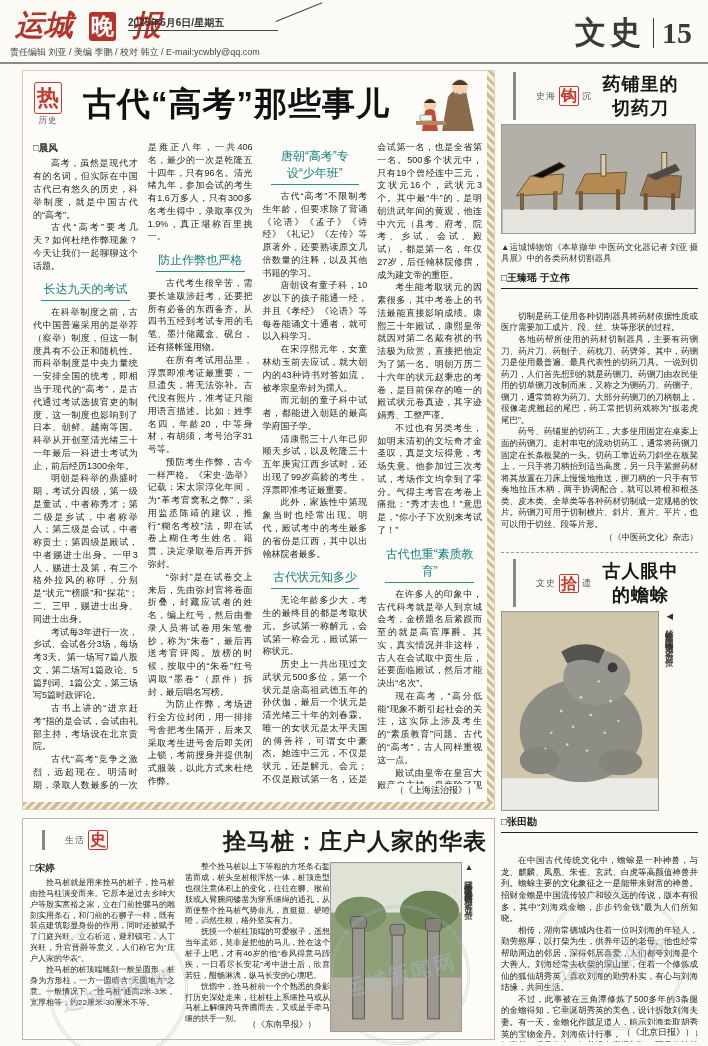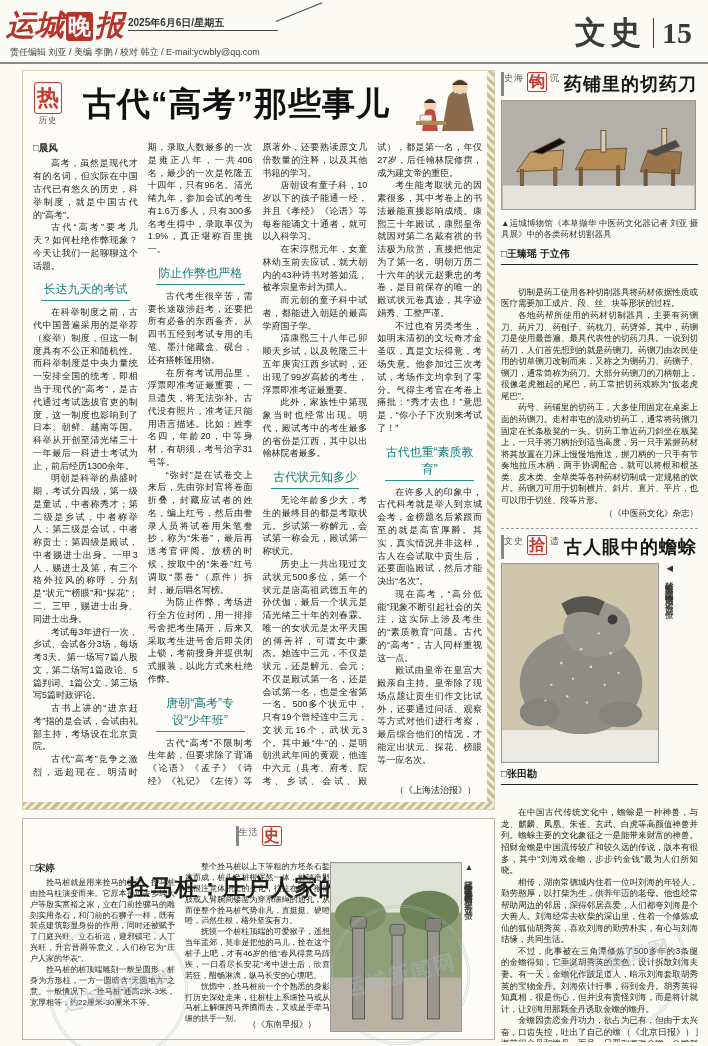--- a/index.html
+++ b/index.html
@@ -4,21 +4,21 @@
 <style>
   * { margin:0; padding:0; box-sizing:border-box; }
   html,body { background:#e8e6e0; }
   #page {
     position:relative; width:708px; height:1046px; margin:0 auto;
     background:#fbfaf5; overflow:hidden;
     font-family:"Liberation Sans","DejaVu Sans",sans-serif; color:#1d1d1b;
   }
   
   #header { position:absolute; left:0; top:0; width:708px; height:64px; border-bottom:2px solid #8a8a86; }
-  .logo { position:absolute; left:6px; top:6px; display:flex; align-items:center; gap:2px;
+  .logo { position:absolute; left:15px; top:6px; display:flex; align-items:center; gap:16px;
           color:#b5332a; font-weight:900; font-size:29px; font-family:"Liberation Serif","DejaVu Serif",serif; font-style:italic;text-align:right; }
   .logo .seal { display:inline-block; background:#b5332a; color:#fff; font-style:normal; font-size:23px; line-height:1;
                 padding:3px 2px; border-radius:3px; }
   .date-tab { position:absolute; left:128px; top:16px; width:150px; font-size:10px; font-weight:bold; color:#333;
               border-bottom:1.5px solid #444; padding-bottom:0; text-align:left; }
   .date-slash { position:absolute; left:276px; top:4px; width:50px; height:18px; border-bottom:1.5px solid #444; transform:rotate(-22deg); transform-origin:left bottom; }
   .section-page { position:absolute; right:16px; top:12px; display:flex; align-items:center; gap:8px;
                   font-family:"Liberation Serif","DejaVu Serif",serif; color:#3a3a38; }
   .section-page .sec { font-size:31px; font-weight:bold; letter-spacing:4px; }
   .section-page .bar { width:1px; height:30px; background:#3a3a38; }
@@ -39,38 +39,38 @@
   .cartoon { width:74px; height:54px; flex:none; }
   .main-flow { position:absolute; left:10px; right:12px; top:70px; height:652px; overflow:hidden;
                columns:4; column-gap:10px; font-size:9px; line-height:1.42; text-align:justify; color:#26261f; }
   .para { text-indent:2em; }
   .byline { font-weight:bold; font-size:9.5px; padding-bottom:3px; }
   .sub-head { break-inside:avoid; color:#187f7c; font-weight:normal; font-size:12px; text-align:center;
               padding:7px 0 2px; margin:2px 8px 5px; border-bottom:1.5px solid #2a8e89; }
   .main-attr { position:absolute; right:18px; bottom:12px; font-size:9px; color:#222; background:#fdfcf8; padding-left:6px; }
   
   #sidebar { position:absolute; left:501px; top:70px; width:197px; height:972px; overflow:hidden; }
-  .tag-row { display:flex; align-items:flex-start; gap:3px; margin:2px 0 4px; border-left:3px solid #888; padding-left:0; }
+  .tag-row { display:flex; align-items:center; gap:3px; margin:2px 12px 4px; border-left:3px solid #888; padding-left:20px; }
   .tag-small { font-size:9px; color:#555; letter-spacing:1px; }
   .tag-big { color:#c43a2e; font-size:16px; font-weight:900; border:1.5px solid #c43a2e; border-radius:2px; padding:0 1px; line-height:1.1; }
   .side-title { flex:1; text-align:center; font-size:18px; font-weight:900; color:#151513; letter-spacing:1px; }
   .photo-frame { border:1px solid #999; background:#b7b4ae; }
   .caption { font-size:8.5px; color:#333; line-height:1.35; margin:4px 0 2px; text-align:justify; }
   .caption .credit { float:right; }
   .side-byline { font-weight:bold; font-size:10px; border-bottom:1.5px solid #222; padding:4px 0 3px; margin-bottom:22px; }
   .side-paras { font-size:8.5px; line-height:1.36; text-align:justify; color:#26261f; }
   .side-paras .para { text-indent:2em; }
   .attr-line { text-align:right; font-size:8.5px; margin-top:2px; }
   .dash-div { border-top:1px dashed #999; margin:8px 0 6px; }
   .photo-row { display:flex; gap:4px; }
   .v-caption { writing-mode:vertical-rl; font-size:8.5px; color:#333; line-height:1.5; letter-spacing:1px; height:200px; }
   #sidebar-attr { position:absolute; right:2px; bottom:2px; font-size:9px; background:#fbfaf5; padding:1px 2px; }
   
   #bottom-box { position:absolute; left:22px; top:818px; width:473px; height:222px; border:1px solid #b9b5a8; background:#fdfcf8; padding:5px 7px; }
-  .bottom-head { display:flex; align-items:center; gap:22px; height:34px;flex-direction:column; }
+  .bottom-head { display:flex; align-items:center; gap:22px; height:34px; }
   .bottom-title { flex:1; text-align:right; font-size:23px; font-weight:900; letter-spacing:1px; }
   .bottom-content { display:flex; margin-top:4px; }
   .bottom-text { width:300px; height:170px; overflow:hidden; columns:2; column-gap:10px;
                  font-size:8px; line-height:1.36; text-align:justify; color:#26261f; }
   .bottom-photo { width:132px; height:170px; flex:none; }
   .bottom-vcap { writing-mode:vertical-rl; font-size:8.5px; color:#333; height:170px; line-height:1.4; letter-spacing:1px; }
   #bottom-attr { position:absolute; right:178px; bottom:8px; font-size:8.5px; background:#fdfcf8; }
   
   .stamp { position:absolute; width:140px; height:140px; border:3px double #a9b8c2; border-radius:50%;
            display:flex; align-items:center; justify-content:center; color:#a9b8c2; font-size:21px; font-weight:bold;
@@ -123,20 +123,21 @@
         <div class="para">古代“高考”要考几天？如何杜绝作弊现象？今天让我们一起聊聊这个话题。</div>
         <div class="sub-head">长达九天的考试</div>
         <div class="para">在科举制度之前，古代中国普遍采用的是举荐（察举）制度，但这一制度具有不公正和随机性。而科举制度是中央力量统一安排全国的统考，即相当于现代的“高考”，是古代通过考试选拔官吏的制度，这一制度也影响到了日本、朝鲜、越南等国。科举从开创至清光绪三十一年最后一科进士考试为止，前后经历1300余年。</div>
         <div class="para">明朝是科举的鼎盛时期，考试分四级，第一级是童试，中者称秀才；第二级是乡试，中者称举人；第三级是会试，中者称贡士；第四级是殿试，中者赐进士出身。一甲3人，赐进士及第，有三个格外拉风的称呼，分别是“状元”“榜眼”和“探花”；二、三甲，赐进士出身、同进士出身。</div>
         <div class="para">考试每3年进行一次，乡试、会试各分3场，每场考3天。第一场写7篇八股文，第二场写1篇政论、5篇判词、1篇公文，第三场写5篇时政评论。</div>
         <div class="para">古书上讲的“进京赶考”指的是会试，会试由礼部主持，考场设在北京贡院。</div>
         <div class="para">古代“高考”竞争之激烈，远超现在。明清时期，录取人数最多的一次是雍正八年，一共406名，最少的一次是乾隆五十四年，只有96名。清光绪九年，参加会试的考生有1.6万多人，只有300多名考生得中，录取率仅为1.9%，真正堪称百里挑一。</div>
         <div class="sub-head">防止作弊也严格</div>
         <div class="para">古代考生很辛苦，需要长途跋涉赶考，还要把所有必备的东西备齐。从四书五经到考试专用的毛笔、墨汁储藏盒、砚台，还有搭帐篷用物。</div>
         <div class="para">在所有考试用品里，浮票即准考证最重要，一旦遗失，将无法弥补。古代没有照片，准考证只能用语言描述。比如：姓李名四，年龄20，中等身材，有胡须，考号治字31号等。</div>
+        <div class="para">预防考生作弊，古今一样严格。《宋史·选举》记载：宋太宗淳化年间，为“革考官窝私之弊”，采用监丞陈靖的建议，推行“糊名考校”法，即在试卷上糊住考生姓名、籍贯，决定录取卷后再开拆弥封。</div>
         <div class="para">“弥封”是在试卷交上来后，先由弥封官将卷面折叠，封藏应试者的姓名，编上红号，然后由誊录人员将试卷用朱笔誊抄，称为“朱卷”，最后再送考官评阅。放榜的时候，按取中的“朱卷”红号调取“墨卷”（原件）拆封，最后唱名写榜。</div>
         <div class="para">为防止作弊，考场进行全方位封闭，用一排排号舍把考生隔开，后来又采取考生进号舍后即关闭上锁，考前搜身并提供制式服装，以此方式来杜绝作弊。</div>
         <div class="sub-head">唐朝“高考”专设“少年班”</div>
         <div class="para">古代“高考”不限制考生年龄，但要求除了背诵《论语》《孟子》《诗经》《礼记》《左传》等原著外，还要熟读原文几倍数量的注释，以及其他书籍的学习。</div>
         <div class="para">唐朝设有童子科，10岁以下的孩子能通一经，并且《孝经》《论语》等每卷能诵文十通者，就可以入科学习。</div>
         <div class="para">在宋淳熙元年，女童林幼玉前去应试，就大朝内的43种诗书对答如流，被孝宗皇帝封为孺人。</div>
         <div class="para">而元朝的童子科中试者，都能进入朝廷的最高学府国子学。</div>
         <div class="para">清康熙三十八年己卯顺天乡试，以及乾隆三十五年庚寅江西乡试时，还出现了99岁高龄的考生，浮票即准考证最重要。</div>
         <div class="para">此外，家族性中第现象当时也经常出现。明代，殿试考中的考生最多的省份是江西，其中以出翰林院者最多。</div>
         <div class="sub-head">古代状元知多少</div>

